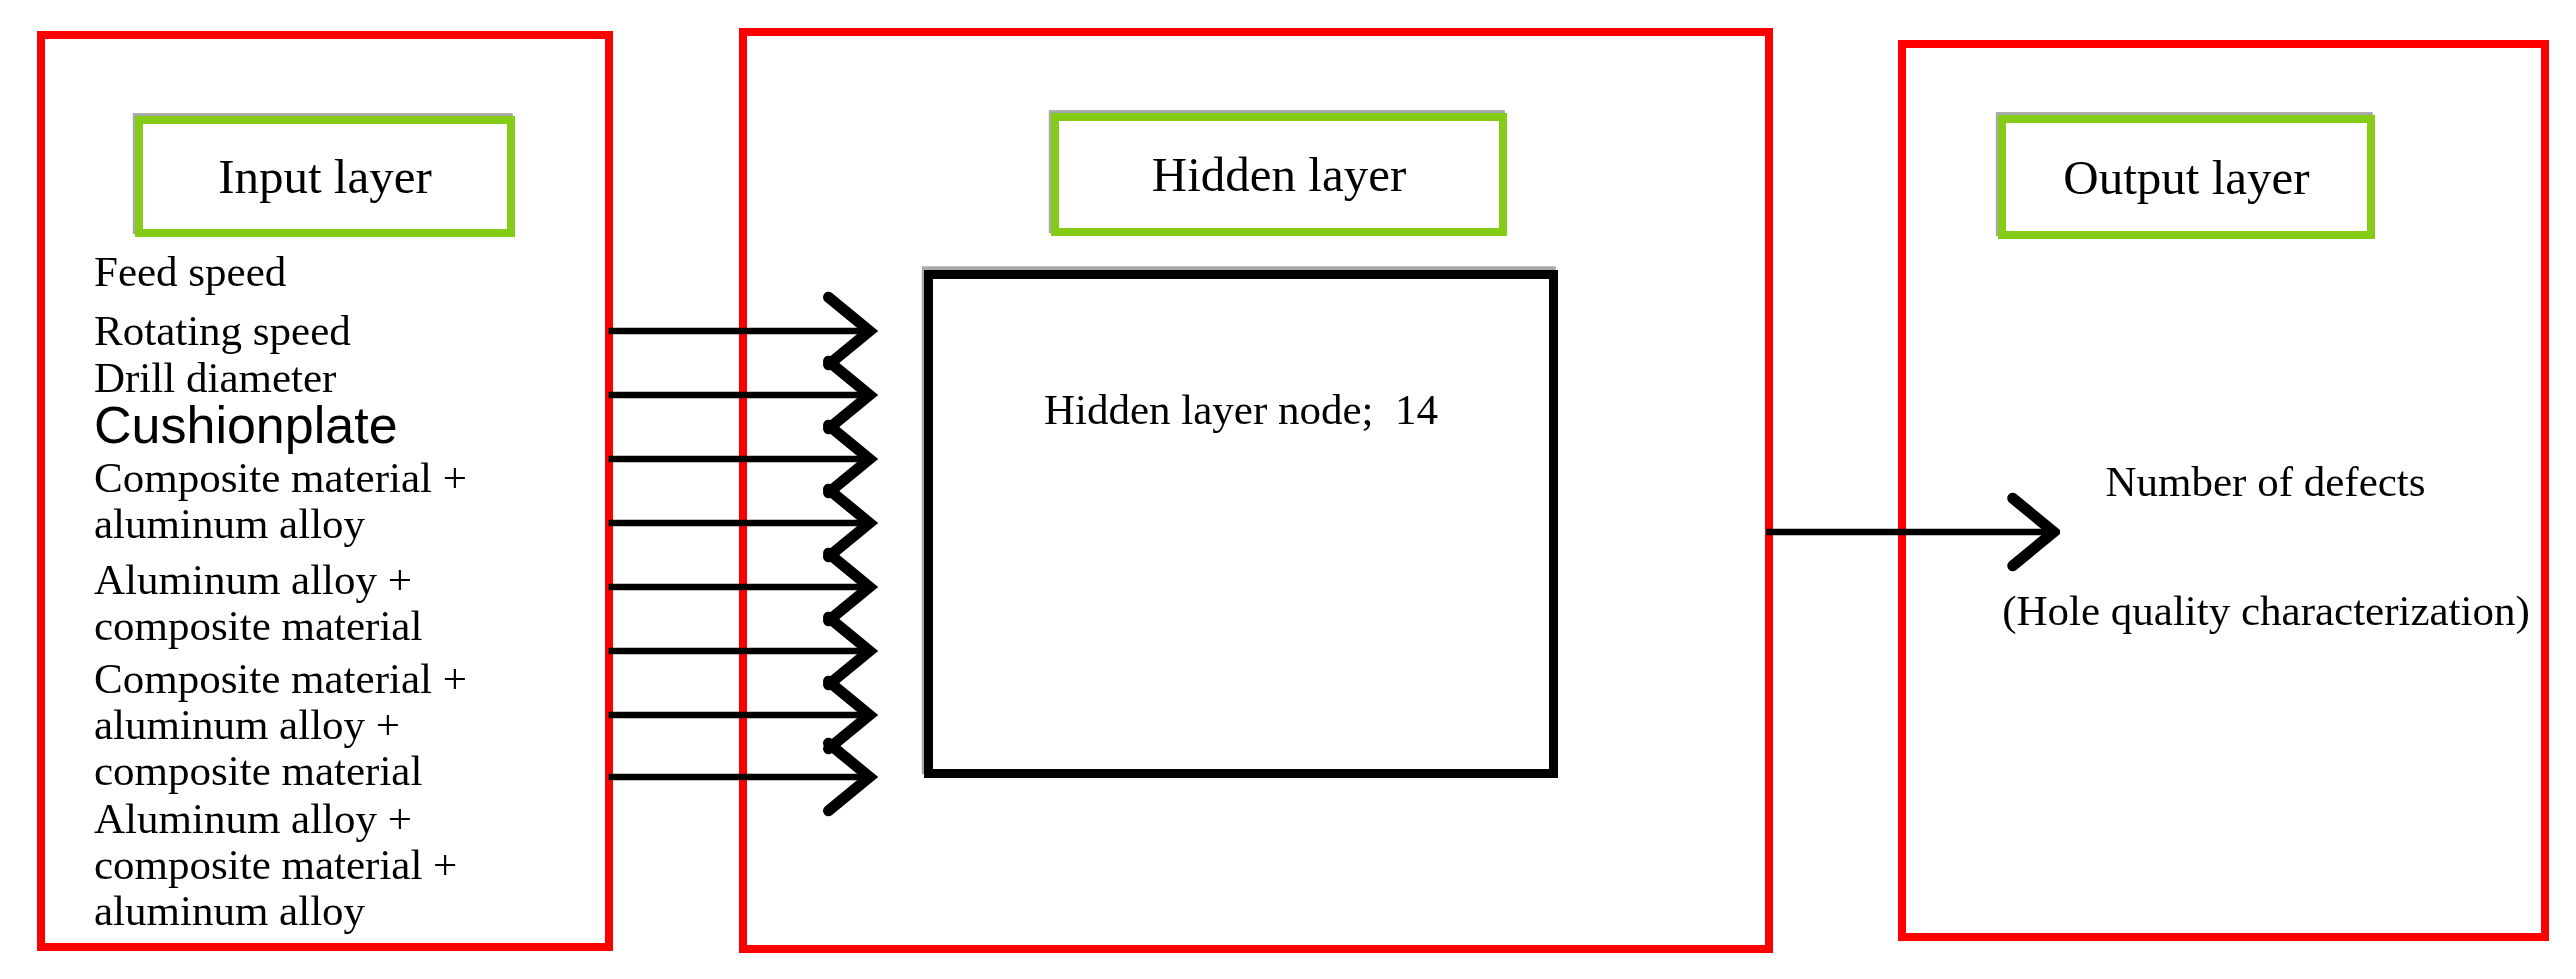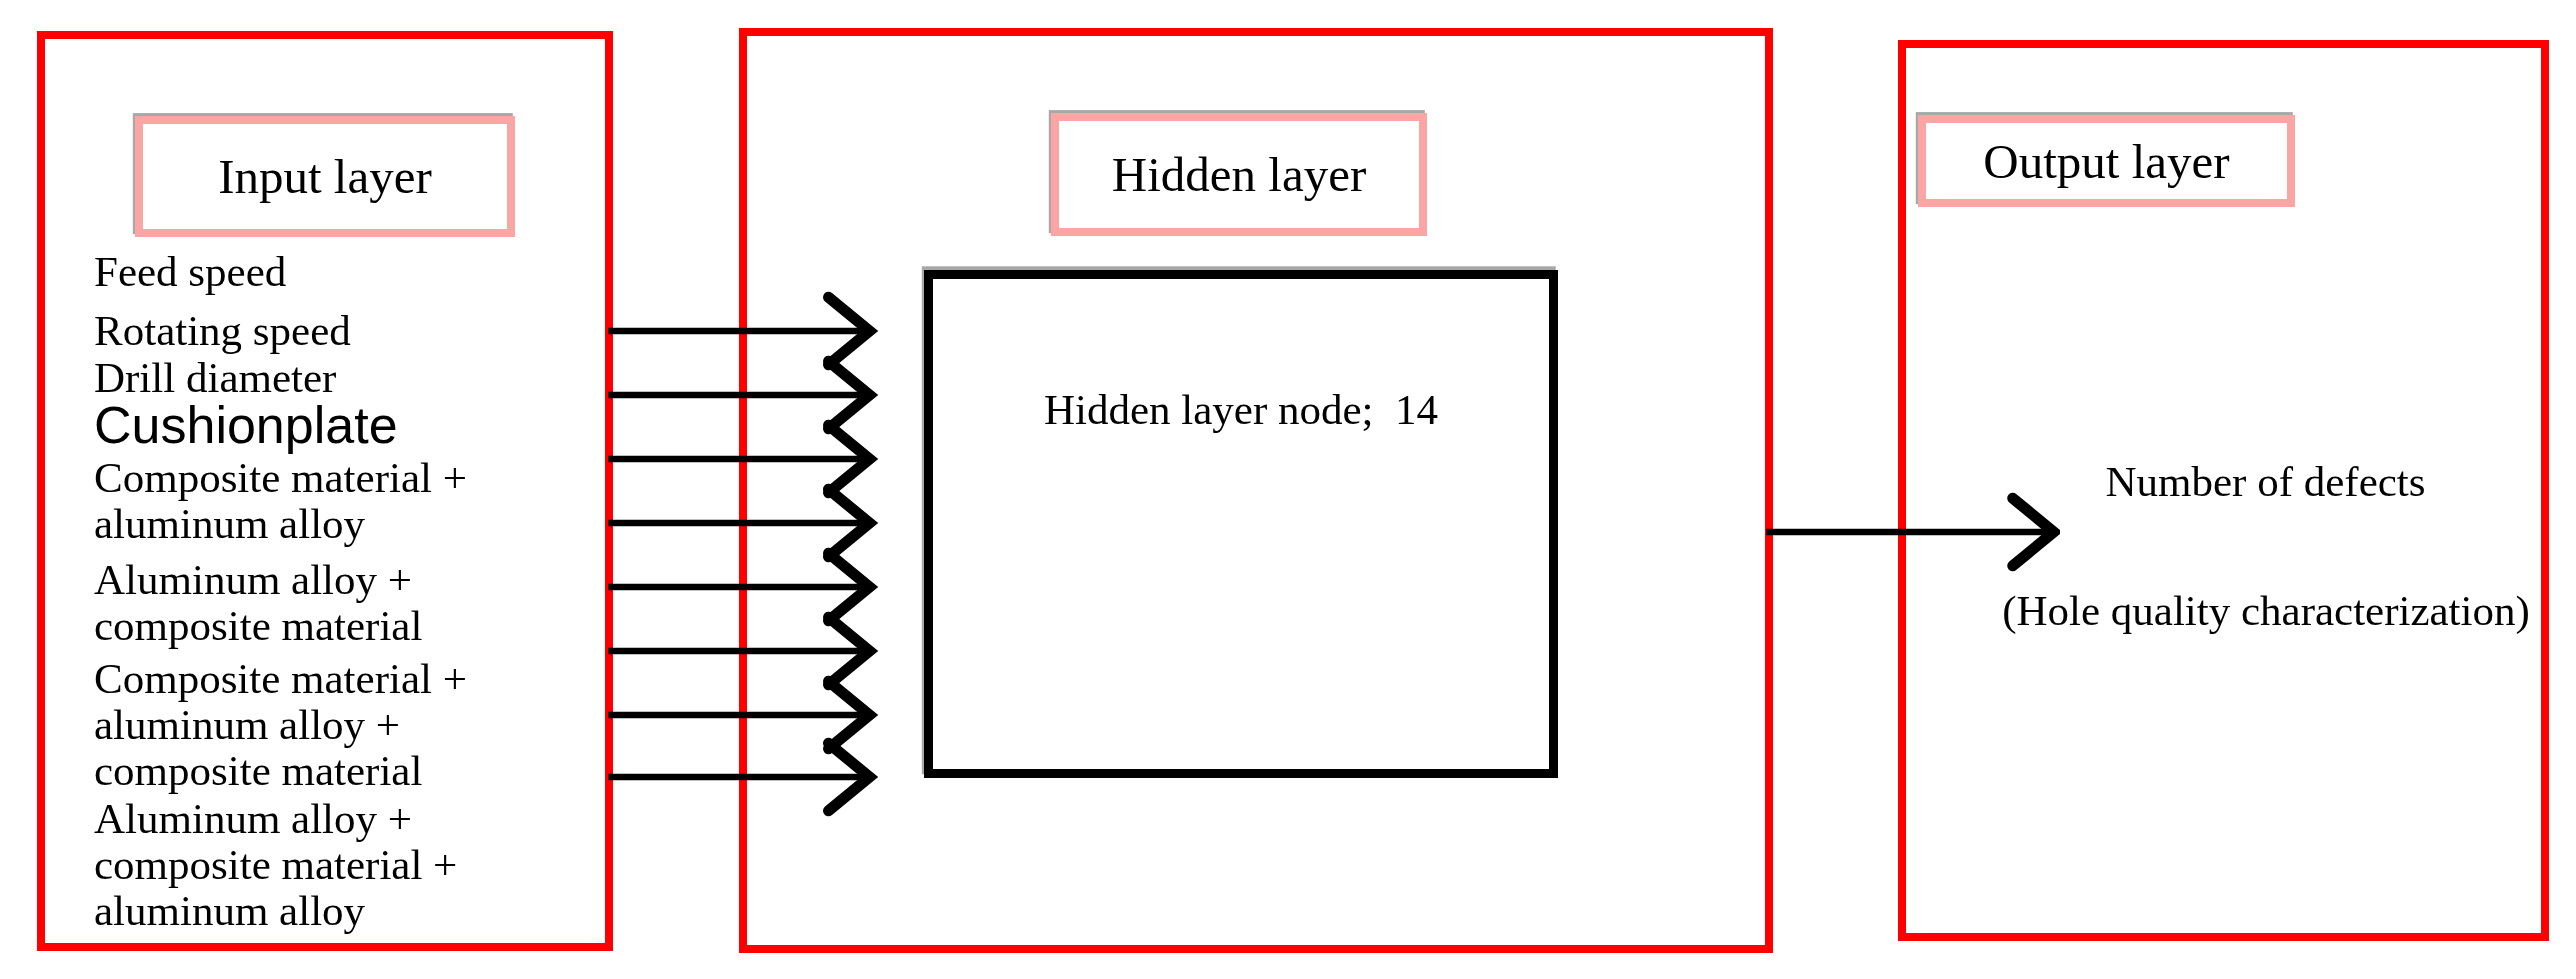--- a/index.html
+++ b/index.html
@@ -17,21 +17,21 @@
     color: #000000;
   }
   .frame {
     position: absolute;
     border: 8px solid #fe0000;
     box-sizing: border-box;
     background: transparent;
   }
   .titlebox {
     position: absolute;
-    border: 8px solid #fca5a5;
+    border: 8px solid #84cc16;
     box-sizing: border-box;
     background: #ffffff;
     display: flex;
     align-items: center;
     justify-content: center;
     font-size: 49px;
     box-shadow: -2.2px -2.9px 0 #a8a8a8;
     z-index: 2;
   }
   .nodebox {
@@ -88,24 +88,24 @@
 
 <div class="canvas">
 
   <div class="frame" style="left:37px; top:31px; width:576px; height:920px;"></div>
   <div class="frame" style="left:739px; top:28px; width:1034px; height:925px;"></div>
   <div class="frame" style="left:1898px; top:40px; width:651px; height:901px;"></div>
 
   <div class="titlebox" style="left:135px; top:116px; width:380px; height:121px;">
     <span>Input layer</span>
   </div>
-  <div class="titlebox" style="left:1051px; top:113px; width:376px; height:123px;">
+  <div class="titlebox" style="left:1051px; top:113px; width:456px; height:123px;">
     <span>Hidden layer</span>
   </div>
-  <div class="titlebox" style="left:1918px; top:115px; width:377px; height:92px;">
+  <div class="titlebox" style="left:1998px; top:115px; width:377px; height:124px;">
     <span>Output layer</span>
   </div>
 
   <div class="input-item" style="top:249px;">Feed speed</div>
   <div class="input-item" style="top:355px;">Drill diameter</div>
   <div class="input-item" style="top:308px;">Rotating speed</div>
   <div class="input-item sans" style="top:402px;">Cushionplate</div>
   <div class="input-item" style="top:455px;">Composite material +
 aluminum alloy</div>
   <div class="input-item" style="top:557px;">Aluminum alloy +

